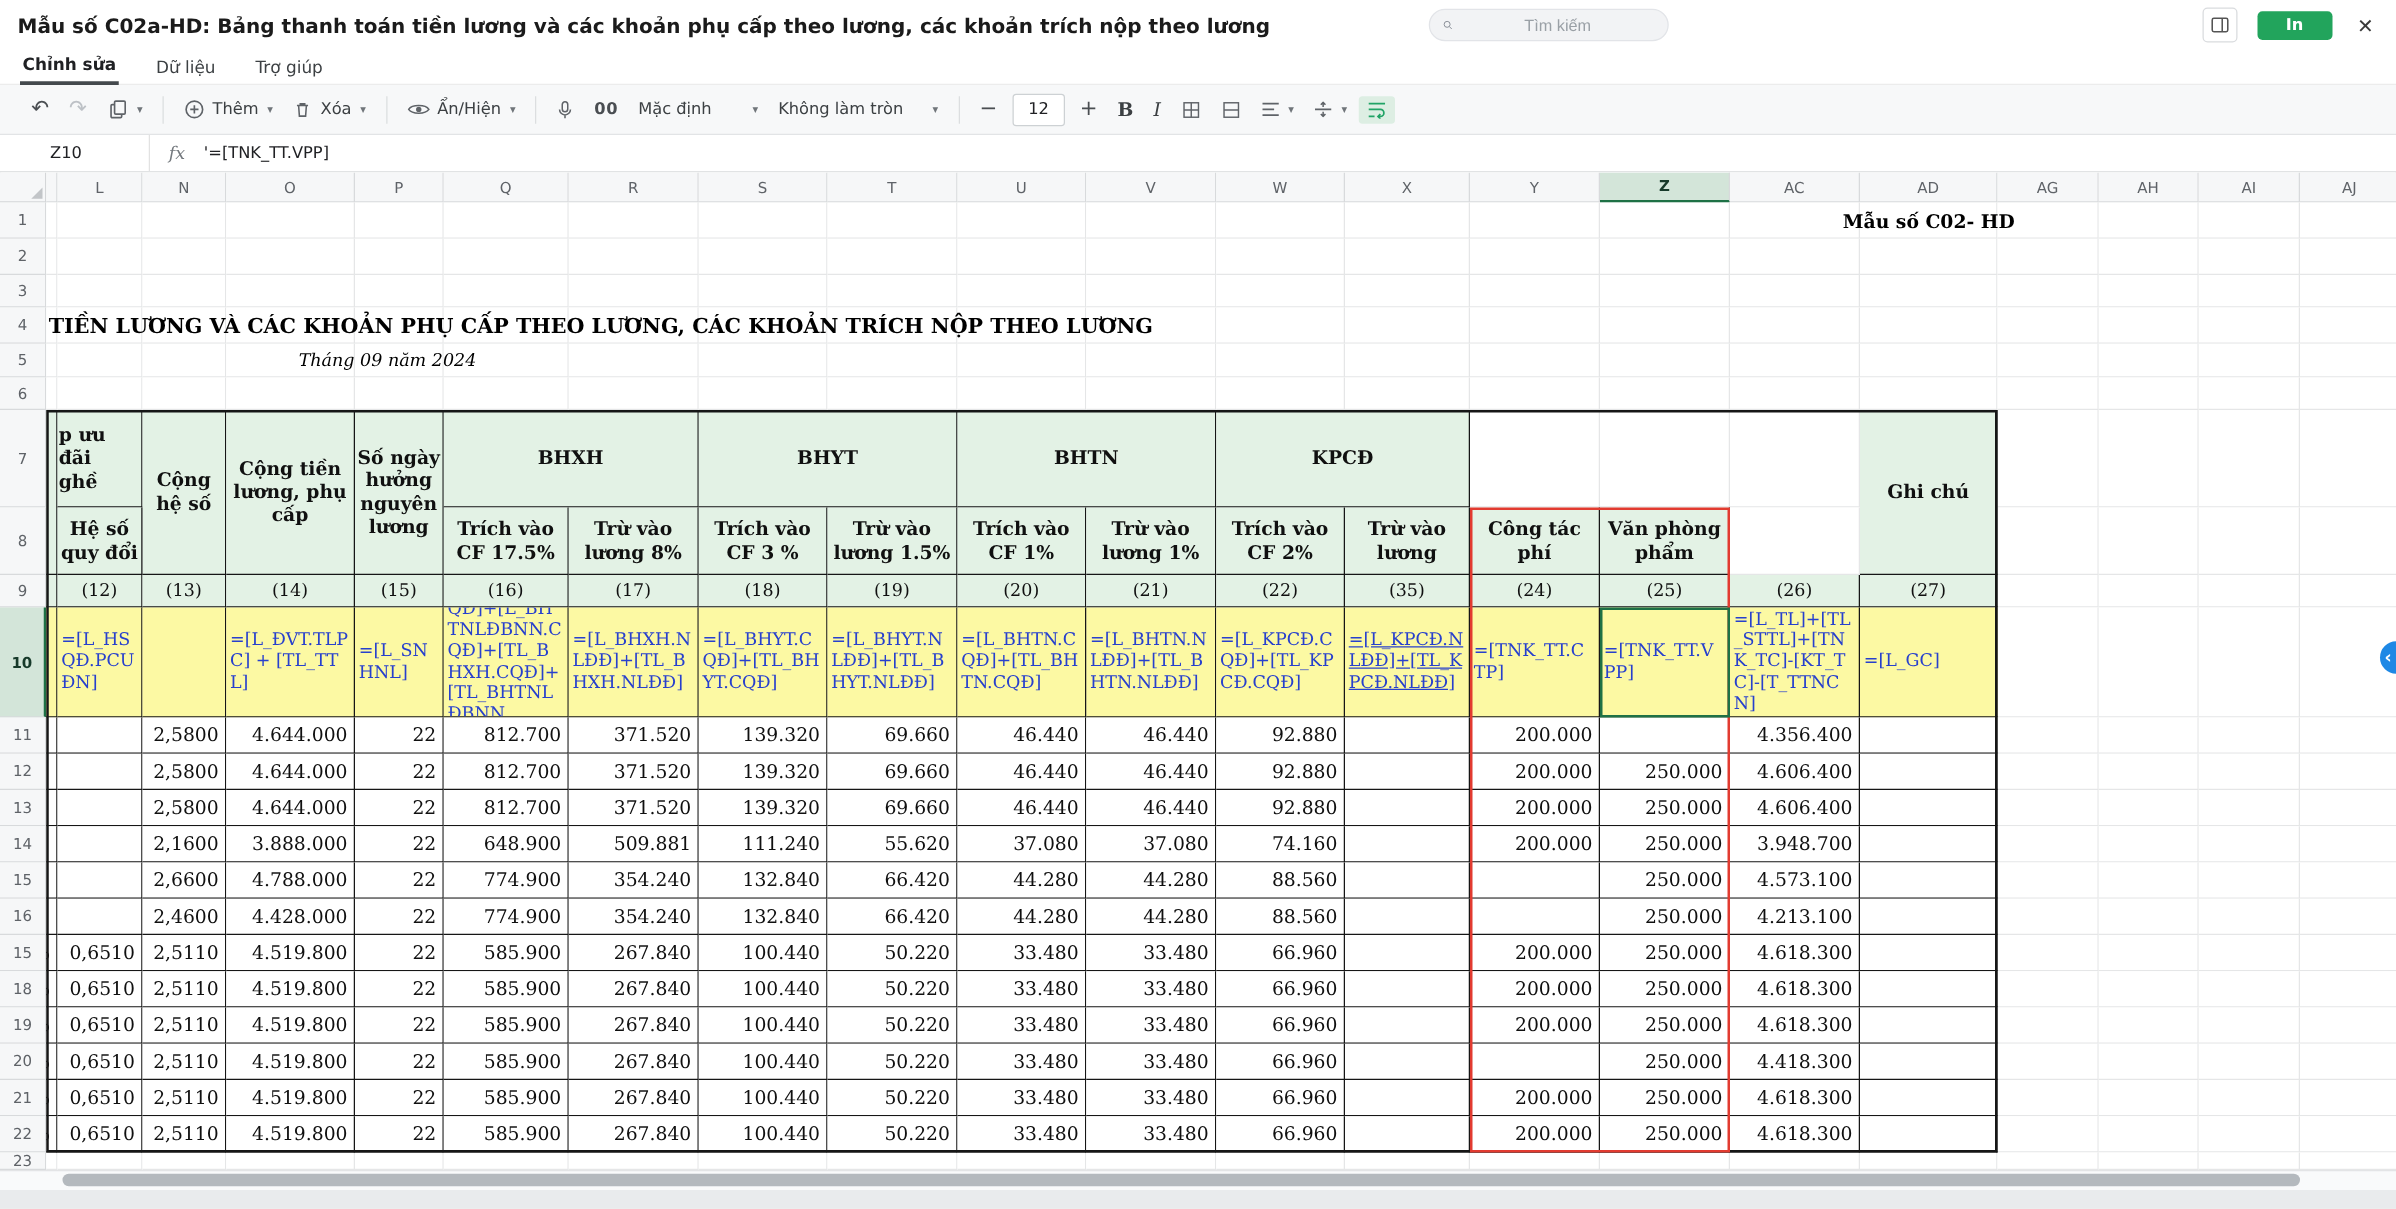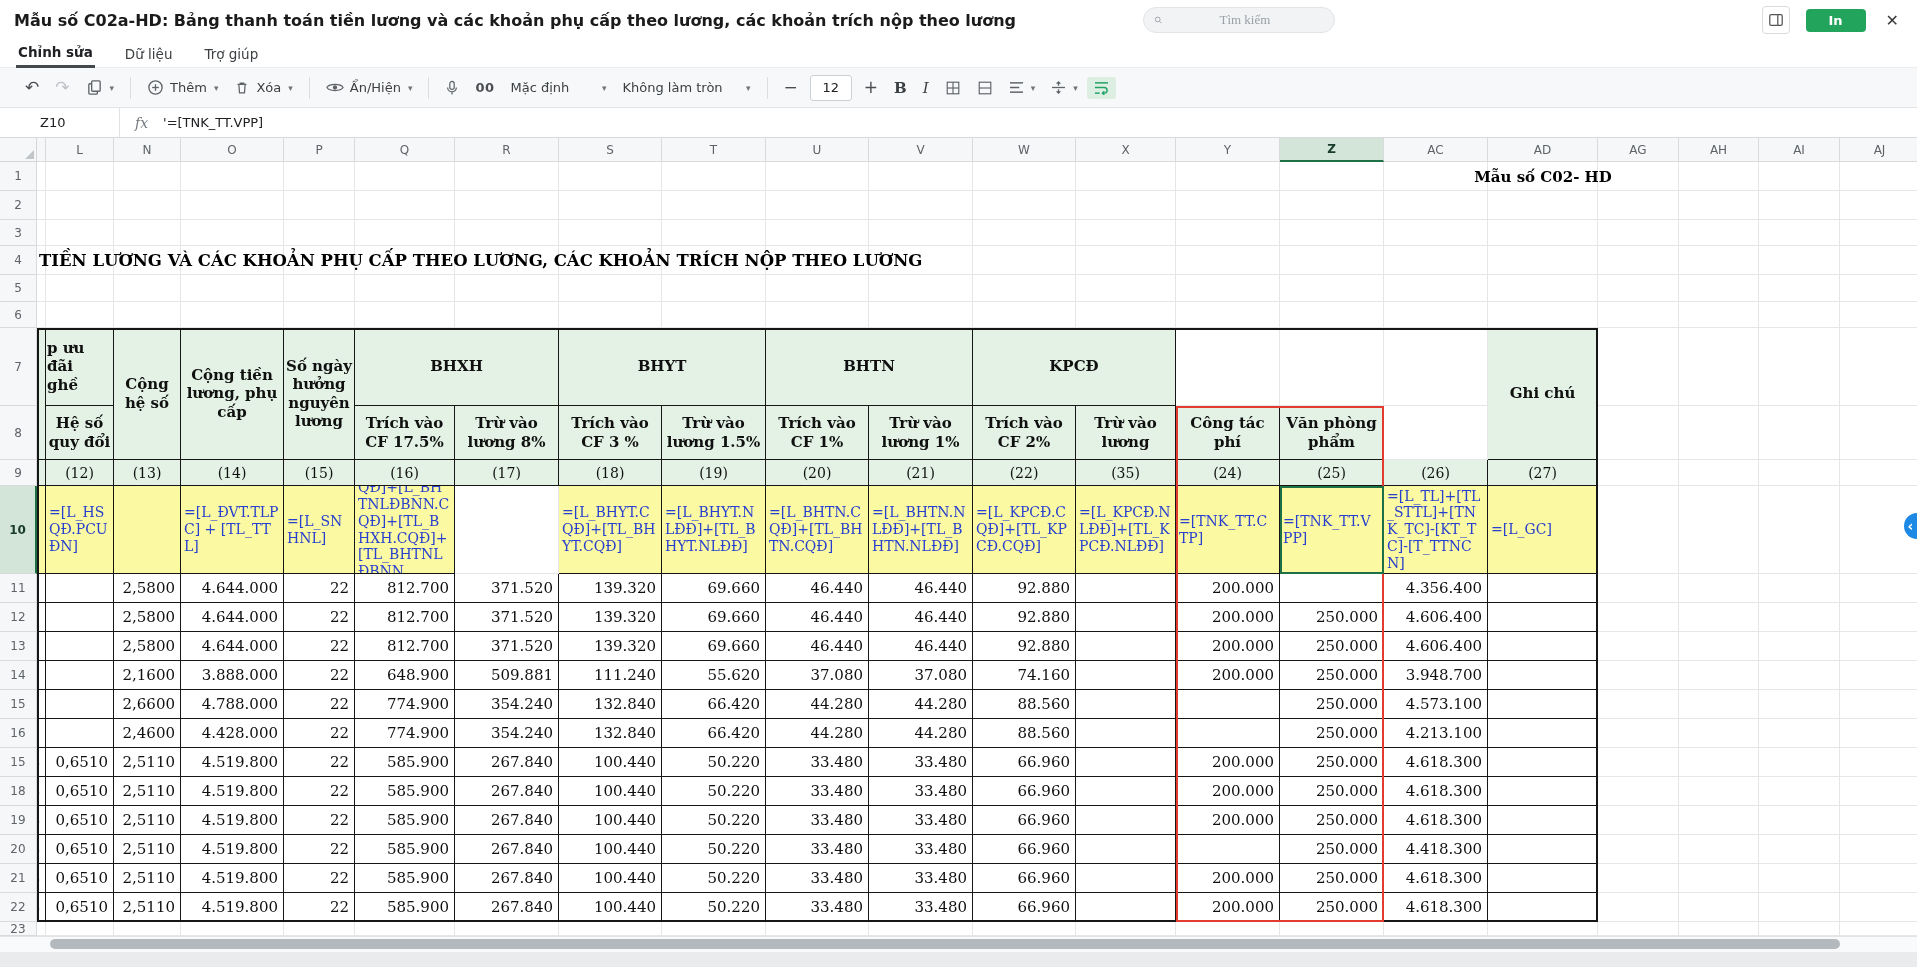--- a/index.html
+++ b/index.html
@@ -3,21 +3,21 @@
 <meta charset="utf-8">
 <style>
   html,body{margin:0;padding:0;width:1917px;height:967px;overflow:hidden;background:#fff;
     font-family:"DejaVu Sans","Liberation Sans",sans-serif;}
   body{box-shadow:inset 0 0 0 1px #c6c8ca;position:relative;}
 
   
   .titlebar{height:40px;position:relative;display:flex;align-items:center;padding:0 14px;background:#fff;box-sizing:border-box;}
   .title{font-size:16px;font-weight:700;color:#1b1b1b;white-space:nowrap;}
   .search{position:absolute;left:1143px;top:7px;width:192px;height:26px;border-radius:13px;background:#f2f3f5;border:1px solid #e2e4e8;display:flex;align-items:center;padding:0 10px;gap:7px;box-sizing:border-box;}
-  .search input{border:none;background:transparent;outline:none;font-size:13px;color:#333;width:100%;font-family:Liberation Serif, serif;margin-left:48px;}
+  .search input{border:none;background:transparent;outline:none;font-size:13px;color:#333;width:100%;font-family:Liberation Sans, sans-serif;margin-left:48px;}
   .search input::placeholder{color:#9aa0a6;}
   .tb-right{position:absolute;right:14px;top:0;height:40px;display:flex;align-items:center;gap:16px;}
   .panelbtn{display:flex;align-items:center;justify-content:center;width:26px;height:26px;border:1px solid #d9dbde;border-radius:4px;}
   .btn-print{background:#22a45c;color:#fff;font-size:13px;font-weight:600;padding:5px 23px;border-radius:4px;line-height:1;}
   .close{font-size:16px;color:#3a3a3a;padding:2px 4px;}
 
   
   .menubar{height:28px;display:flex;align-items:flex-end;padding:0 16px;gap:28px;background:#fff;border-bottom:1px solid #ececec;box-sizing:border-box;}
   .mtab{font-size:13.5px;color:#3c4043;padding:4px 2px 5px;}
   .mtab.active{font-weight:600;color:#202124;border-bottom:3px solid #44494d;margin-bottom:-1px;}
@@ -738,20 +738,21 @@
     <div class="gcell" style="left: 1176px; top: 784px; width: 104px; height: 14px;"></div>
     <div class="gcell" style="left: 1280px; top: 784px; width: 104px; height: 14px;"></div>
     <div class="gcell" style="left: 1384px; top: 784px; width: 104px; height: 14px;"></div>
     <div class="gcell" style="left: 1488px; top: 784px; width: 110px; height: 14px;"></div>
     <div class="gcell" style="left: 1598px; top: 784px; width: 81px; height: 14px;"></div>
     <div class="gcell" style="left: 1679px; top: 784px; width: 80px; height: 14px;"></div>
     <div class="gcell" style="left: 1759px; top: 784px; width: 81px; height: 14px;"></div>
     <div class="gcell" style="left: 1840px; top: 784px; width: 80px; height: 14px;"></div>
     <div class="ov note1" style="left: 1488px; top: 24px; width: 110px; height: 29px;">Mẫu số C02- HD</div>
     <div class="ov title4" style="left: 39px; top: 108px; width: 1250px; height: 29px;">TIỀN LƯƠNG VÀ CÁC KHOẢN PHỤ CẤP THEO LƯƠNG, CÁC KHOẢN TRÍCH NỘP THEO LƯƠNG</div>
+    <div class="ov sub5" style="left: 150px; top: 137px; width: 320px; height: 27px;">Tháng 09 năm 2024</div>
     <div class="tcell green" style="left: 37px; top: 190px; width: 9px; height: 132px;"></div>
     <div class="tcell green clipL" style="left: 46px; top: 190px; width: 68px; height: 78px;">p ưu đãi
 ghề</div>
     <div class="tcell green" style="left: 114px; top: 190px; width: 67px; height: 132px;">Cộng hệ số</div>
     <div class="tcell green" style="left: 181px; top: 190px; width: 103px; height: 132px;">Cộng tiền lương, phụ cấp</div>
     <div class="tcell green" style="left: 284px; top: 190px; width: 71px; height: 132px;">Số ngày hưởng nguyên lương</div>
     <div class="tcell green" style="left: 355px; top: 190px; width: 204px; height: 78px;">BHXH</div>
     <div class="tcell green" style="left: 559px; top: 190px; width: 207px; height: 78px;">BHYT</div>
     <div class="tcell green" style="left: 766px; top: 190px; width: 207px; height: 78px;">BHTN</div>
     <div class="tcell green" style="left: 973px; top: 190px; width: 203px; height: 78px;">KPCĐ</div>
@@ -783,26 +784,27 @@
     <div class="tcell num9" style="left: 1176px; top: 322px; width: 104px; height: 26px;">(24)</div>
     <div class="tcell num9" style="left: 1280px; top: 322px; width: 104px; height: 26px;">(25)</div>
     <div class="tcell num9" style="left: 1384px; top: 322px; width: 104px; height: 26px;">(26)</div>
     <div class="tcell num9" style="left: 1488px; top: 322px; width: 110px; height: 26px;">(27)</div>
     <div class="tcell yellow" style="left: 37px; top: 348px; width: 9px; height: 88px;"></div>
     <div class="tcell yellow" style="left: 46px; top: 348px; width: 68px; height: 88px;">=[L_HSQĐ.PCUĐN]</div>
     <div class="tcell yellow" style="left: 114px; top: 348px; width: 67px; height: 88px;"></div>
     <div class="tcell yellow" style="left: 181px; top: 348px; width: 103px; height: 88px;">=[L_ĐVT.TLPC] + [TL_TTL]</div>
     <div class="tcell yellow" style="left: 284px; top: 348px; width: 71px; height: 88px;">=[L_SNHNL]</div>
     <div class="tcell yellow" style="left: 355px; top: 348px; width: 100px; height: 88px;">QĐ]+[L_BHTNLĐBNN.CQĐ]+[TL_BHXH.CQĐ]+[TL_BHTNLĐBNN</div>
+    <div class="tcell yellow" style="left: 455px; top: 348px; width: 104px; height: 88px;">=[L_BHXH.NLĐĐ]+[TL_BHXH.NLĐĐ]</div>
     <div class="tcell yellow" style="left: 559px; top: 348px; width: 103px; height: 88px;">=[L_BHYT.CQĐ]+[TL_BHYT.CQĐ]</div>
     <div class="tcell yellow" style="left: 662px; top: 348px; width: 104px; height: 88px;">=[L_BHYT.NLĐĐ]+[TL_BHYT.NLĐĐ]</div>
     <div class="tcell yellow" style="left: 869px; top: 348px; width: 104px; height: 88px;">=[L_BHTN.NLĐĐ]+[TL_BHTN.NLĐĐ]</div>
     <div class="tcell yellow" style="left: 766px; top: 348px; width: 103px; height: 88px;">=[L_BHTN.CQĐ]+[TL_BHTN.CQĐ]</div>
     <div class="tcell yellow" style="left: 973px; top: 348px; width: 103px; height: 88px;">=[L_KPCĐ.CQĐ]+[TL_KPCĐ.CQĐ]</div>
-    <div class="tcell yellow" style="left: 1076px; top: 348px; width: 100px; height: 88px;">=[L_KPCĐ.NLĐĐ]+[TL_KPCĐ.NLĐĐ]</div>
+    <div class="tcell yellow" style="left: 1076px; top: 348px; width: 100px; height: 88px; text-decoration: underline;">=[L_KPCĐ.NLĐĐ]+[TL_KPCĐ.NLĐĐ]</div>
     <div class="tcell yellow" style="left: 1176px; top: 348px; width: 104px; height: 88px;">=[TNK_TT.CTP]</div>
     <div class="tcell yellow" style="left: 1280px; top: 348px; width: 104px; height: 88px;">=[TNK_TT.VPP]</div>
     <div class="tcell yellow" style="left: 1384px; top: 348px; width: 104px; height: 88px;">=[L_TL]+[TL_STTL]+[TNK_TC]-[KT_TC]-[T_TTNCN]</div>
     <div class="tcell yellow" style="left: 1488px; top: 348px; width: 110px; height: 88px;">=[L_GC]</div>
     <div class="tcell data" style="left: 37px; top: 436px; width: 9px; height: 29px;"></div>
     <div class="tcell data" style="left: 46px; top: 436px; width: 68px; height: 29px;"></div>
     <div class="tcell data" style="left: 114px; top: 436px; width: 67px; height: 29px;">2,5800</div>
     <div class="tcell data" style="left: 181px; top: 436px; width: 103px; height: 29px;">4.644.000</div>
     <div class="tcell data" style="left: 284px; top: 436px; width: 71px; height: 29px;">22</div>
     <div class="tcell data" style="left: 355px; top: 436px; width: 100px; height: 29px;">812.700</div>

